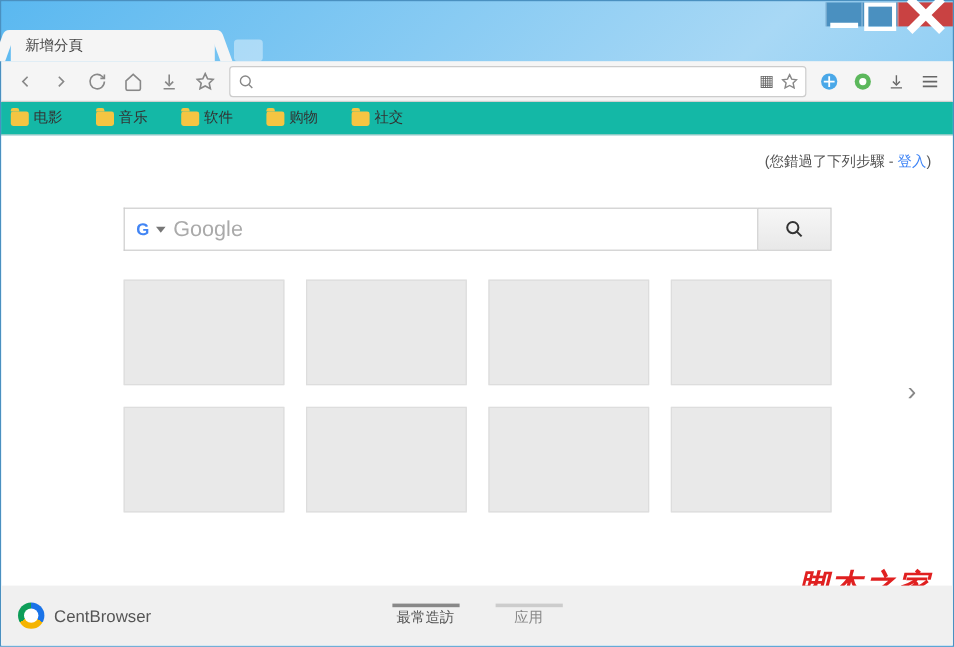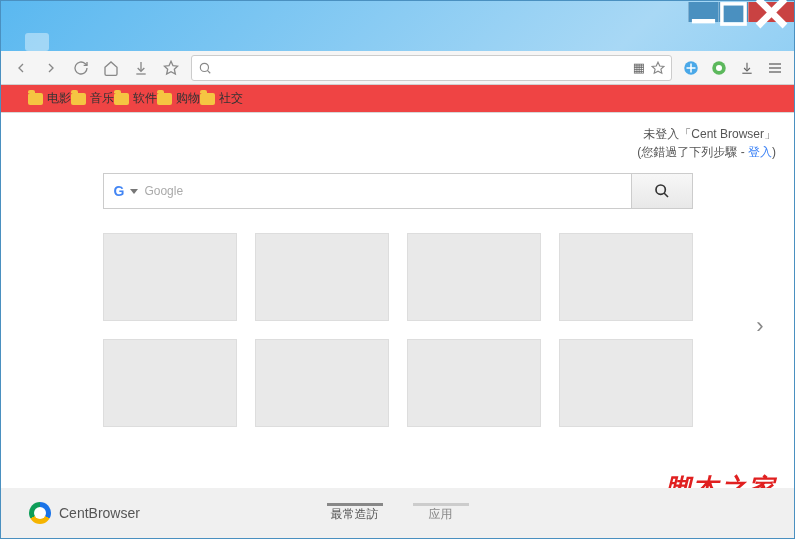--- a/index.html
+++ b/index.html
@@ -15,36 +15,36 @@
 .tab::before { content:""; position:absolute; left:-10px; bottom:0; width:10px; height:26px; background:#f5f5f5; transform: skewX(-20deg); border-radius: 4px 0 0 0; }
 .tab::after { content:""; position:absolute; right:-10px; bottom:0; width:10px; height:26px; background:#f5f5f5; transform: skewX(20deg); border-radius: 0 4px 0 0; }
 .new-tab { width: 24px; height: 18px; margin-left: 16px; background: rgba(255,255,255,0.4); border-radius: 3px; cursor:pointer; }
 .toolbar { height: 34px; background: #f5f5f5; border-bottom: 1px solid #d0d0d0; display: flex; align-items: center; padding: 0 6px; gap: 2px; }
 .nav-btn { width: 28px; height: 28px; display: flex; align-items: center; justify-content: center; color: #888; cursor: pointer; border-radius: 3px; }
 .nav-btn svg { width: 16px; height: 16px; }
 .addr { flex: 1; height: 26px; background: #fff; border: 1px solid #ccc; border-radius: 3px; margin: 0 4px; display: flex; align-items: center; padding: 0 6px; }
 .addr svg { width: 14px; height: 14px; color: #888; }
 .addr-right { display: flex; gap: 6px; align-items: center; }
 .tb-icon { width: 26px; height: 26px; display: flex; align-items: center; justify-content: center; cursor: pointer; }
-.bookmarks { height: 28px; background: #ef4444; border-bottom: 1px solid #d8d8d8; display: flex; align-items: center; padding: 0 27px; gap: 0; }
+.bookmarks { height: 28px; background: #14b8a6; border-bottom: 1px solid #d8d8d8; display: flex; align-items: center; padding: 0 8px; gap: 28px; }
 .bm { display: flex; align-items: center; gap: 4px; font-size: 12px; color: #333; cursor: pointer; }
 .folder-icon { width: 15px; height: 12px; background: #f5c542; border-radius: 2px; position: relative; }
 .folder-icon::before { content:""; position:absolute; top:-3px; left:0; width:7px; height:3px; background:#f5c542; border-radius: 2px 2px 0 0; }
 .content { flex: 1; background: #fff; position: relative; overflow: hidden; }
 .signin { position: absolute; top: 12px; right: 18px; text-align: right; font-size: 12px; color: #555; line-height: 1.5; }
 .signin a { color: #3b82f6; text-decoration: none; }
 .search-wrap { position: absolute; top: 60px; left: 50%; transform: translateX(-50%); width: 590px; display: flex; }
 .search-box { flex: 1; height: 36px; border: 1px solid #ccc; border-right: none; display: flex; align-items: center; padding: 0 10px; gap: 6px; }
-.search-box input { border: none; outline: none; flex: 1; font-size: 12px; }
+.search-box input { border: none; outline: none; flex: 1; font-size: 18px; }
 .search-box input::placeholder { color: #aaa; }
 .search-btn { width: 62px; height: 36px; border: 1px solid #ccc; background: linear-gradient(#f7f7f7,#e8e8e8); display: flex; align-items: center; justify-content: center; cursor: pointer; }
 .tiles { position: absolute; top: 120px; left: 50%; transform: translateX(-50%); width: 590px; display: grid; grid-template-columns: repeat(4, 1fr); gap: 18px 18px; }
 .tile { height: 88px; background: #e9e9e9; border: 1px solid #ddd; cursor: pointer; }
 .next-arrow { position: absolute; right: 24px; top: 198px; width: 20px; height: 30px; display: flex; align-items: center; justify-content: center; color: #888; cursor: pointer; font-size: 22px; }
-.footer { position: absolute; bottom: 0; left: 0; right: 0; height: 50px; background: #f0f0f0; display: flex; align-items: center; padding: 0 28px; }
+.footer { position: absolute; bottom: 0; left: 0; right: 0; height: 50px; background: #f0f0f0; display: flex; align-items: center; padding: 0 14px; }
 .brand { display: flex; align-items: center; gap: 8px; font-size: 14px; color: #555; }
 .logo { width: 22px; height: 22px; border-radius: 50%; background: conic-gradient(#1a73e8 0 120deg, #f5b400 120deg 240deg, #0d9d58 240deg 360deg); position: relative; }
 .logo::after { content:""; position:absolute; top:5px; left:5px; width:12px; height:12px; background:#fff; border-radius:50%; }
 .footer-tabs { position: absolute; left: 50%; transform: translateX(-50%); display: flex; gap: 30px; font-size: 12px; color: #888; }
 .ft { display: flex; flex-direction: column; align-items: center; gap: 0; cursor: pointer; }
 .ft-line { width: 56px; height: 3px; background: #ccc; }
 .ft.active .ft-line { background: #888; }
 .ft.active { color: #555; }
 .watermark { position: absolute; bottom: 20px; right: 18px; text-align: right; }
 .wm-main { font-size: 26px; font-weight: bold; color: #e02020; font-style: italic; letter-spacing: 2px; text-shadow: 1px 1px 0 #fff; font-family: "KaiTi", serif; }
@@ -70,20 +70,23 @@
       </div>
     <div class="btn-ctrl btn-close">
         <svg viewBox="0 0 10 10">
           <line x1="2" y1="2" x2="8" y2="8" stroke="#fff" stroke-width="1.5"></line>
           <line x1="8" y1="2" x2="2" y2="8" stroke="#fff" stroke-width="1.5"></line>
         </svg>
       </div>
   </div>
 
   <div class="tab-strip">
+    <div class="tab">
+      <span>新增分頁</span>
+    </div>
     <div class="new-tab"></div>
   </div>
 
   <div class="toolbar">
     <div class="nav-btn">
         <svg viewBox="0 0 24 24" fill="none" stroke="currentColor" stroke-width="2">
           <polyline points="15 18 9 12 15 6"></polyline>
         </svg>
       </div>
     <div class="nav-btn">
@@ -173,21 +176,20 @@
         <span>购物</span>
       </div>
     <div class="bm">
         <span class="folder-icon"></span>
         <span>社交</span>
       </div>
   </div>
 
   <div class="content">
     <div class="signin">
-      <div><span>未登入「</span><span>Cent Browser</span><span>」</span></div>
       <div><span>(您錯過了下列步驟 - </span><a href="#">登入</a><span>)</span></div>
     </div>
 
     <div class="search-wrap">
       <div class="search-box">
         <span class="g-logo">
             <span class="g1">G</span>
           </span>
         <span class="tri-down"></span>
         <input type="text" placeholder="Google" style="">

